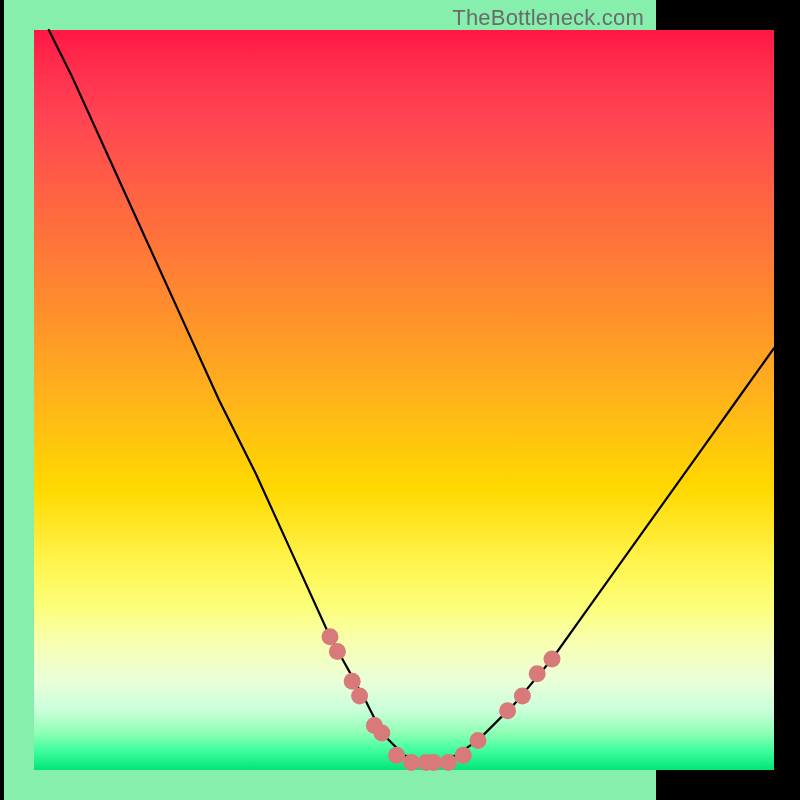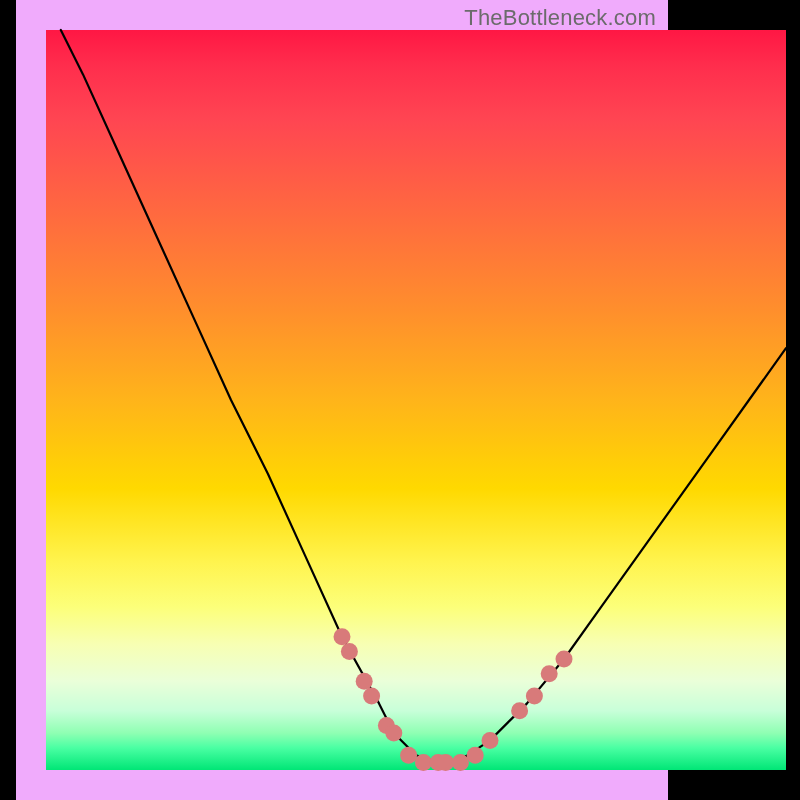--- a/index.html
+++ b/index.html
@@ -7,24 +7,24 @@
     padding: 0;
     width: 800px;
     height: 800px;
     background: #000;
     position: relative;
     font-family: Arial, Helvetica, sans-serif;
   }
   .frame {
     position: absolute;
     top: 0;
-    left: 16px;
+    left: 4px;
     width: 652px;
     height: 800px;
-    background: #f0abfc;
+    background: #86efac;
   }
   .plot-area {
     position: absolute;
     top: 30px;
     left: 30px;
     width: 740px;
     height: 740px;
     background: linear-gradient(to bottom,
       #ff1744 0%,
       #ff2e4d 5%,

